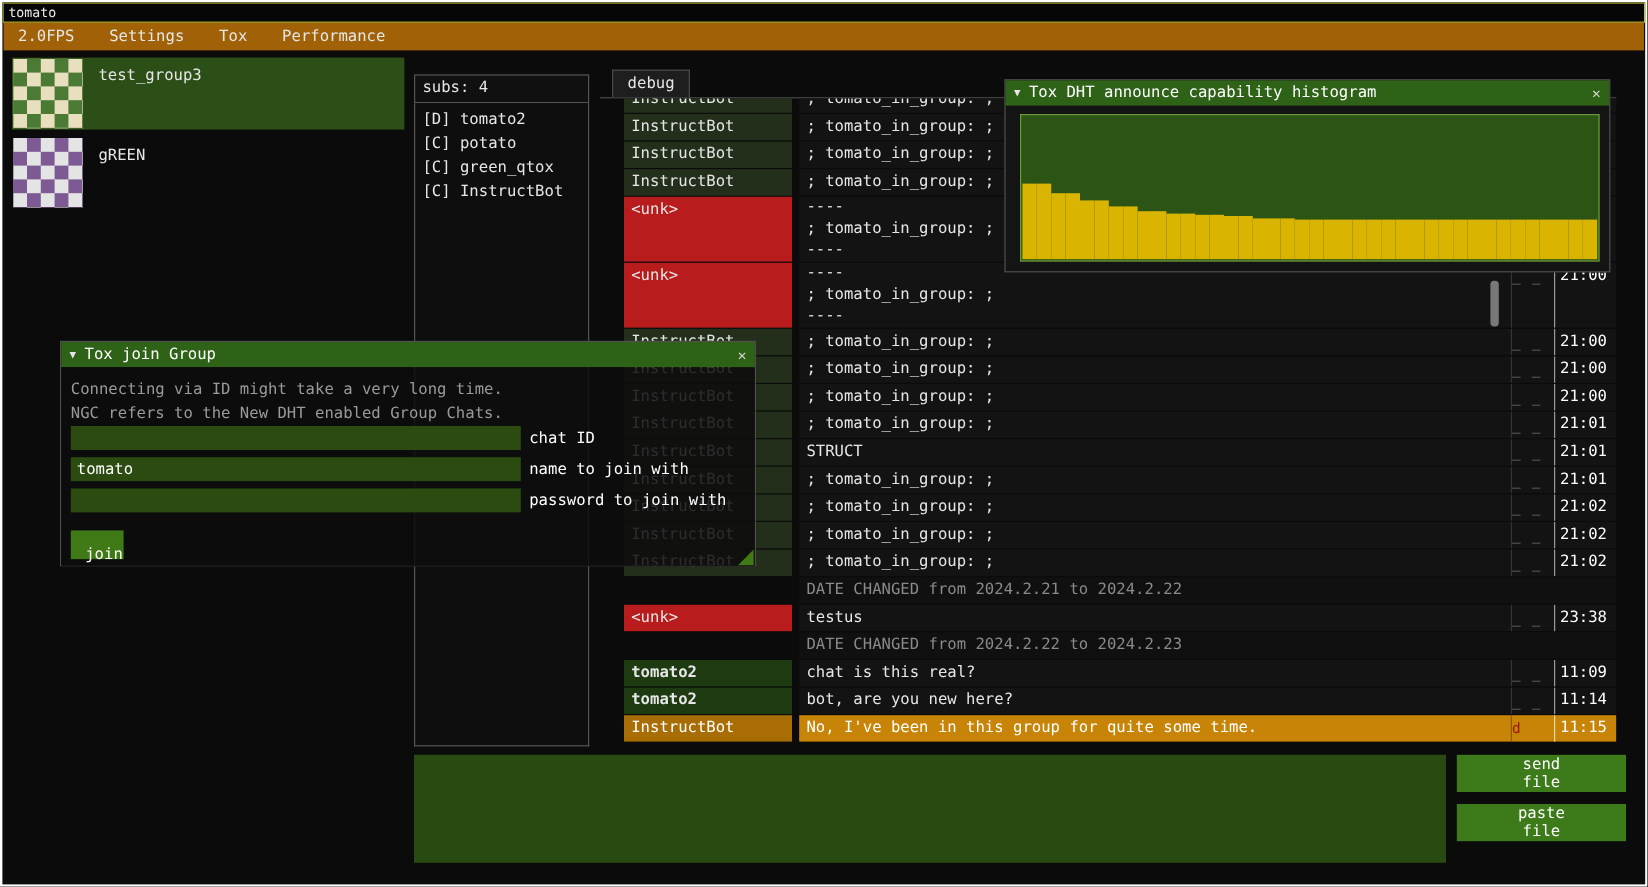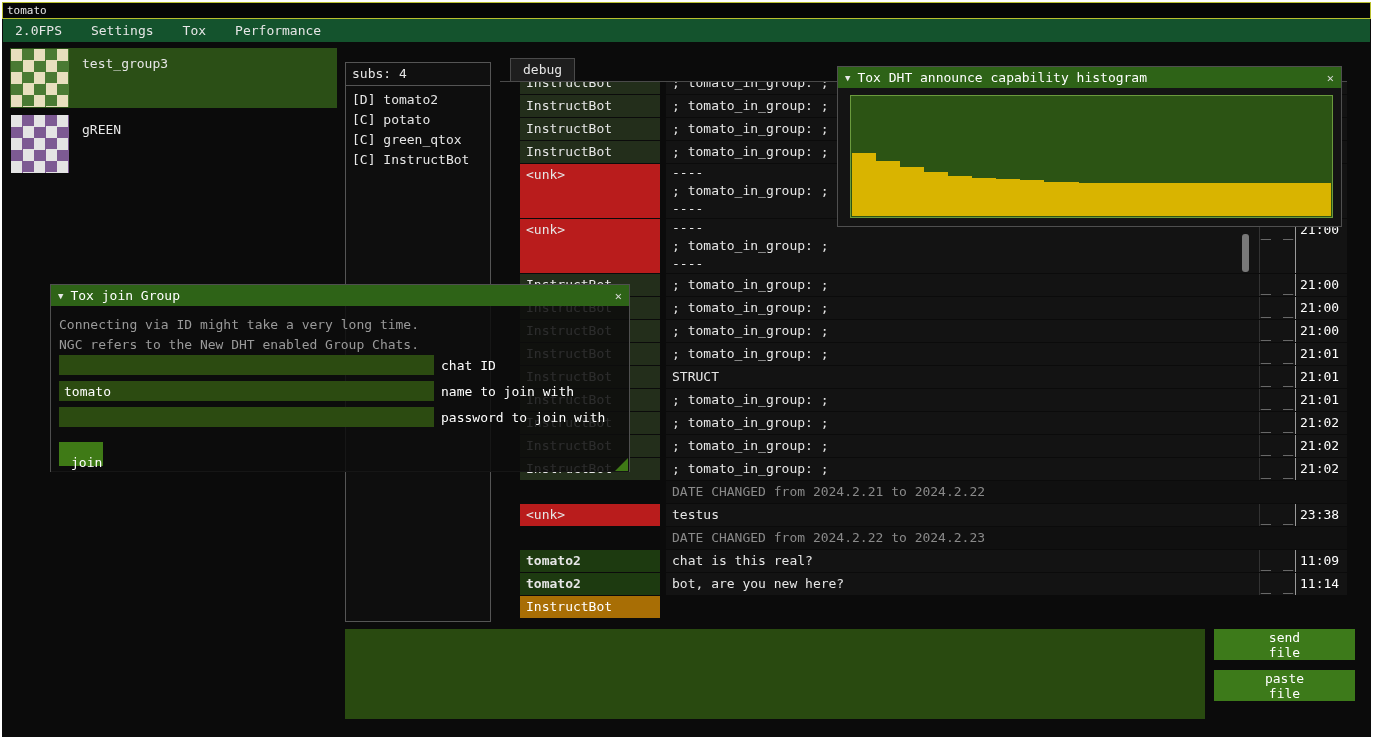--- a/index.html
+++ b/index.html
@@ -3,21 +3,21 @@
 <meta charset="utf-8">
 <style>
   html,body{margin:0;padding:0;background:#1a1a1a;}
   *{box-sizing:border-box;font-family:"DejaVu Sans Mono",monospace;}
   .root{position:relative;width:1373px;height:739px;background:#0b0b0b;border:2px solid #ffffff;overflow:hidden;color:#e6e6e6;font-size:13px;}
 
   
   .titlebar{position:absolute;left:0;top:0;right:0;height:17px;background:#060606;border:1px solid #b9bf2e;line-height:15px;font-size:11px;color:#e8e8e8;padding-left:4px;}
 
   
-  .menubar{position:absolute;left:1px;top:17px;right:1px;height:23px;background:#14532d;display:flex;align-items:center;padding-left:8px;}
+  .menubar{position:absolute;left:1px;top:17px;right:1px;height:23px;background:#a16207;display:flex;align-items:center;padding-left:8px;}
   .menu-item{padding:0 4px;margin-right:21px;line-height:23px;color:#e6e6e6;cursor:default;}
 
   
   .group-list{position:absolute;left:8px;top:46px;width:327px;}
   .group-row{display:flex;height:60px;margin-bottom:6px;}
   .group-row.selected{background:#2b4f16;}
   .avatar{width:58px;height:58px;margin:1px;flex:0 0 58px;}
   .av0{background:repeating-conic-gradient(#4a7a33 0 25%, #e8dfbe 0 50%) 0 0 / 23px 23px;}
   .av1{background:repeating-conic-gradient(#7d5a93 0 25%, #e4e4e4 0 50%) 0 0 / 23px 23px;}
   .group-label{margin-left:12px;padding-top:8px;}
@@ -33,21 +33,21 @@
   .tab{display:inline-block;margin-left:10px;padding:0 12px;line-height:22px;border:1px solid #4a4a4a;border-bottom:none;background:#1e1e1e;}
   .chat-rows{position:absolute;left:0;top:24px;right:0;bottom:0;overflow:hidden;}
   .chat-row{display:flex;height:22px;margin-bottom:1px;}
   .chat-row.first{margin-top:-10px;}
   .chat-row.tall{height:54px;}
   .cell{overflow:hidden;white-space:pre-line;}
   .cname{width:140px;flex:0 0 140px;margin-right:6px;padding-left:6px;line-height:22px;margin-left:20px;}
   .row-right{flex:1;display:flex;background:#131313;}
   .cmsg{flex:1;padding-left:6px;line-height:22px;}
   .tall .cmsg{line-height:18px;padding-top:0;}
-  .cstatus{width:36px;flex:0 0 36px;color:#8a8a8a;border-left:1px solid #333;text-align:center;line-height:22px;font-size:17px;letter-spacing:1px;}
+  .cstatus{width:36px;flex:0 0 36px;color:#8a8a8a;border-left:1px solid #333;line-height:22px;font-size:12px;letter-spacing:1px;}
   .ctime{width:52px;flex:0 0 52px;border-left:1px solid #9a9a9a;padding-left:4px;line-height:22px;color:#fff;}
   .s-instructbot .cname{background:#232e1b;}
   .s-tomato2 .cname{background:#1d3a10;font-weight:bold;}
   .s-unk .cname{background:#b91c1c;}
   .s-highlight .cname{background:#a86e05;color:#fff;}
   .s-highlight .row-right{background:#c88407;color:#fff;}
   .s-highlight .cstatus{color:#a01800;border-left-color:#8a5c00;}
   .s-highlight .ctime{border-left-color:#e6d6a8;}
   .s-date .cname{background:transparent;}
   .s-date .row-right{background:#101010;}
@@ -280,20 +280,25 @@
         <div class="chat-row s-tomato2">
           <div class="cell cname">tomato2</div>
           <div class="row-right">
             <div class="cell cmsg">bot, are you new here?</div>
             <div class="cell cstatus">_ _</div>
             <div class="cell ctime">11:14</div>
           </div>
         </div>
         <div class="chat-row s-highlight">
           <div class="cell cname">InstructBot</div>
+          <div class="row-right">
+            <div class="cell cmsg">No, I've been in this group for quite some time.</div>
+            <div class="cell cstatus">d</div>
+            <div class="cell ctime">11:15</div>
+          </div>
         </div>
       </div>
     <div class="msg-scrollbar"></div>
   </div>
 
   <textarea class="composer-input" style=""></textarea>
   <button class="file-btn send">send
 file</button>
   <button class="file-btn paste">paste
 file</button>

